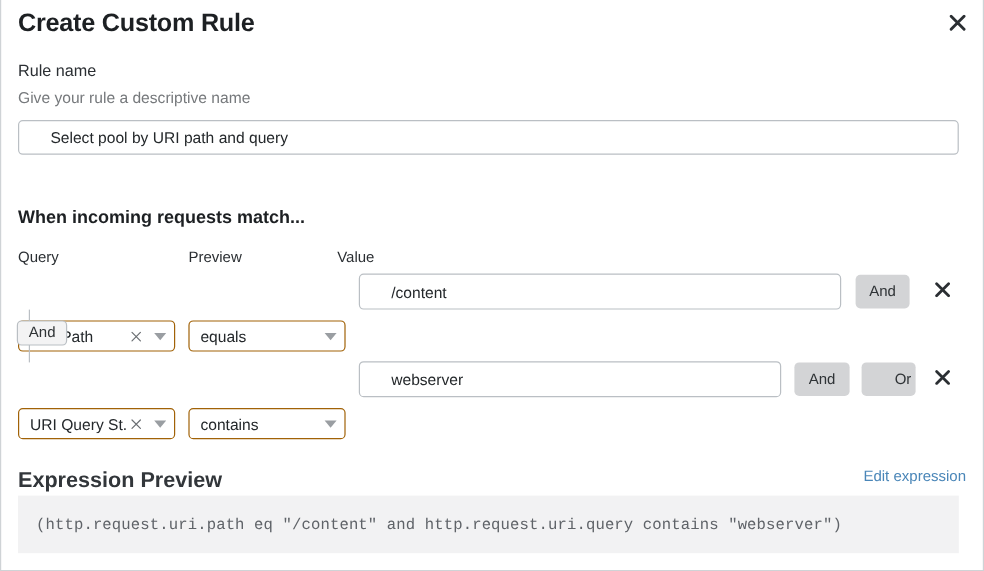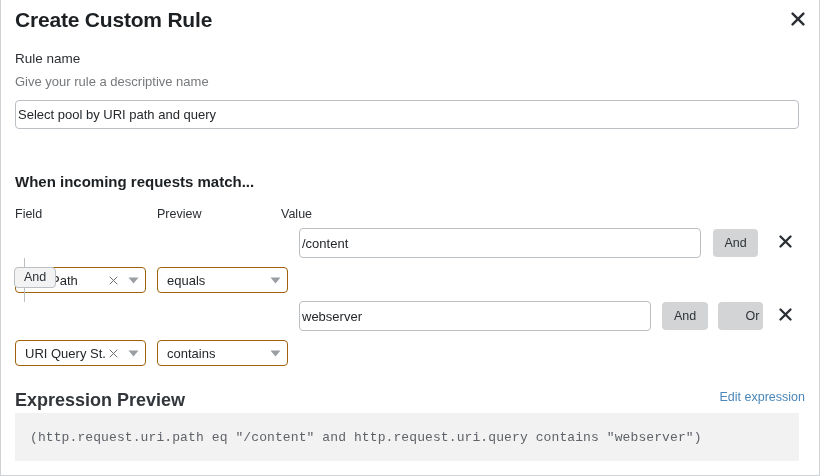--- a/index.html
+++ b/index.html
@@ -67,21 +67,21 @@
 
   .text-input {
     position: absolute;
     box-sizing: border-box;
     border: 1px solid #babfc4;
     border-radius: 4px;
     background: #fff;
     font-family: "Liberation Sans", sans-serif;
     font-size: 13px;
     color: #24282b;
-    padding: 0 2px;
+    padding: 0 26px;
     outline: none;
   }
   .rule-name-input {
     left: 14px;
     top: 100px;
     width: 784px;
     height: 29px;
   }
 
   
@@ -259,21 +259,21 @@
       </svg>
     </span>
   </button>
 
   <div class="field-label rule-name-label">Rule name</div>
   <div class="field-help rule-name-help">Give your rule a descriptive name</div>
   <input class="text-input rule-name-input" type="text" value="Select pool by URI path and query" style="">
 
   <div class="section-heading">When incoming requests match...</div>
 
-  <div class="col-head col-head-field">Field</div>
+  <div class="col-head col-head-field">Query</div>
   <div class="col-head col-head-operator">Preview</div>
   <div class="col-head col-head-value">Value</div>
 
   <div class="cond-row row-1">
     <div class="select-box field-select">
       <span class="sel-text">URI Path</span>
       <span class="sel-clear">
         <svg width="9" height="9" viewBox="0 0 9 9">
           <path d="M1 1 L8 8 M8 1 L1 8" stroke="#6b6f73" stroke-width="1" stroke-linecap="round"></path>
         </svg>

